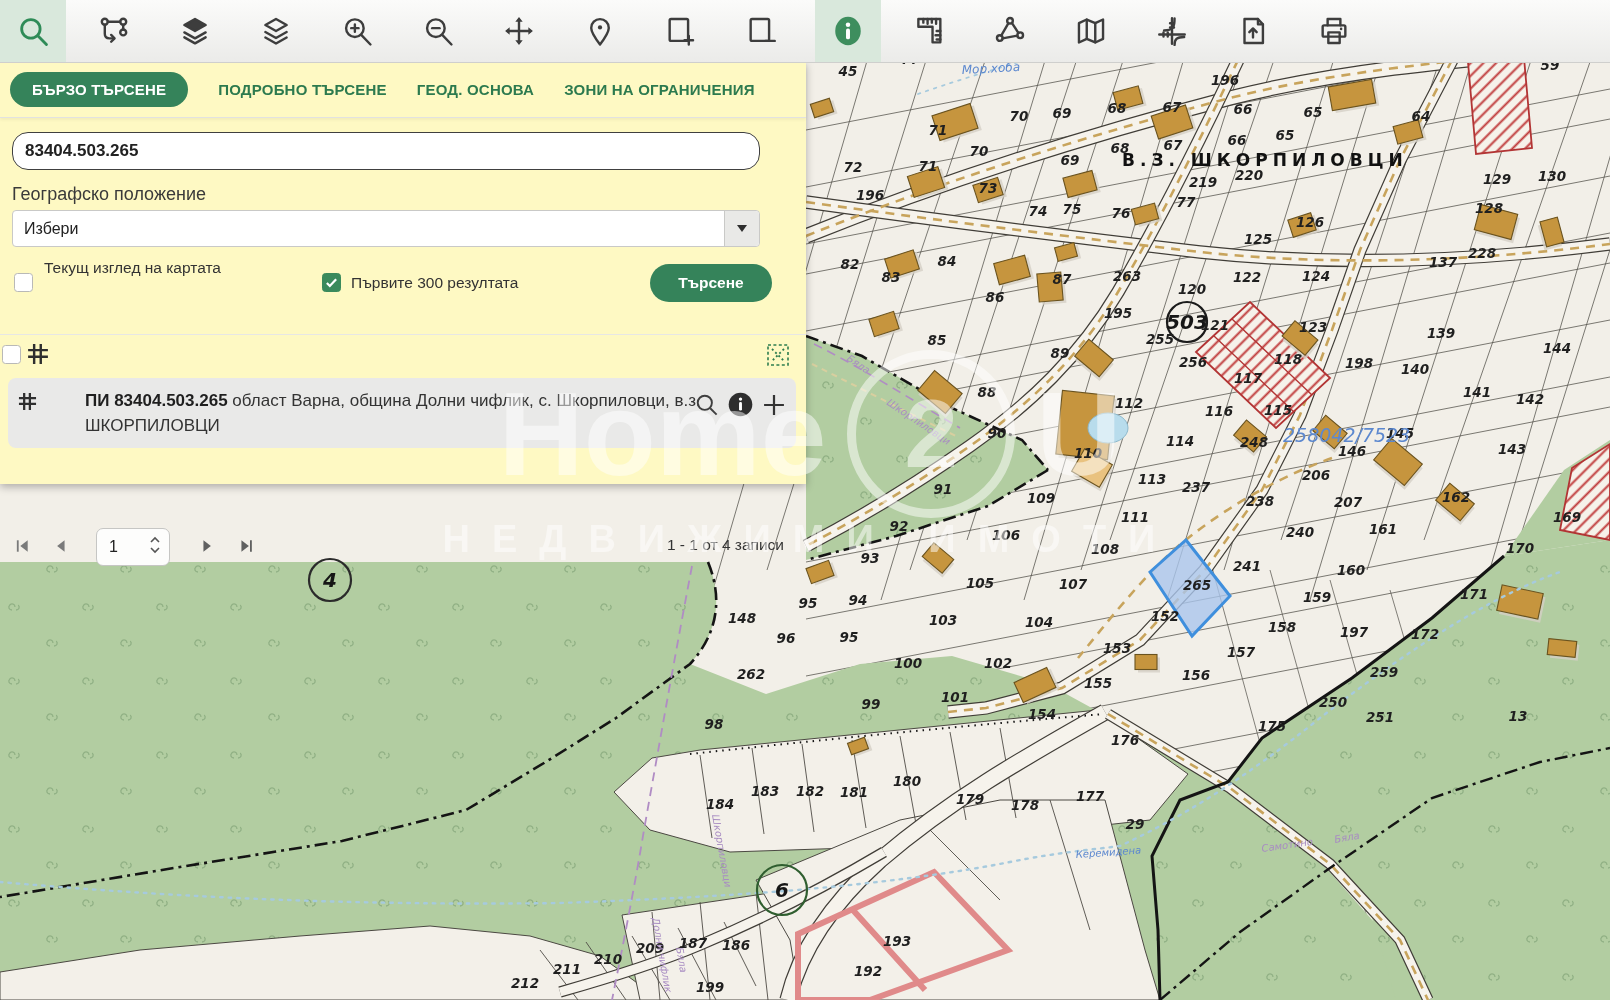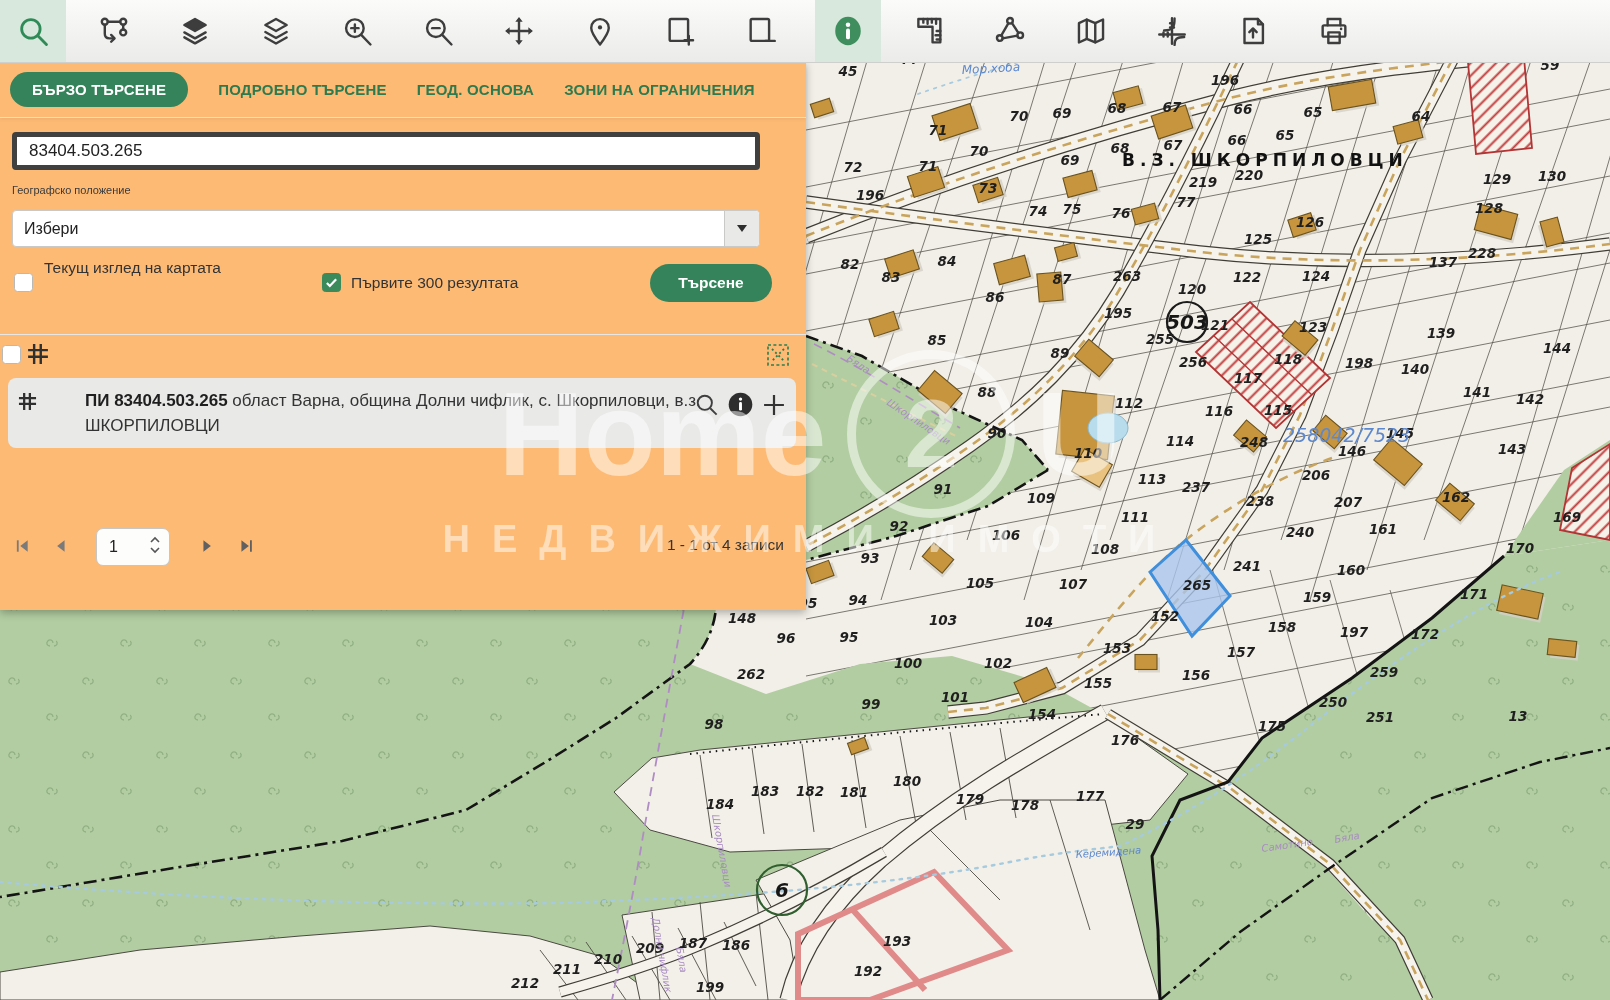--- a/index.html
+++ b/index.html
@@ -11,30 +11,30 @@
   #toolbar{position:absolute;left:0;top:0;width:1610px;height:62px;z-index:25;
     background:linear-gradient(#fbfbfa,#ebebe9);border-bottom:1px solid #cfcfcd;display:flex;}
   .tbgroup{display:flex;align-items:stretch;}
   #toolbar-left{margin-left:0;}
   #toolbar-right{position:absolute;left:815px;top:0;height:62px;display:flex;}
   .tbtn{width:66px;height:62px;display:flex;align-items:center;justify-content:center;cursor:pointer;margin-right:15px;}
   .tbtn.active{background:#d9e8dc;}
   .tbtn svg{width:34px;height:34px;}
 
   
-  #panel{position:absolute;left:0;top:62px;width:806px;height:548px;background:#fdba74;z-index:20;
+  #panel{position:absolute;left:0;top:62px;width:806px;height:422px;background:#fef9c3;z-index:20;
     box-shadow:0 3px 8px rgba(0,0,0,.28);}
   #tabs{position:absolute;left:0;top:0;width:100%;height:56px;display:flex;align-items:center;
     border-bottom:1px solid #e2e2e0;box-shadow:0 2px 3px rgba(0,0,0,.05);padding-left:10px;box-sizing:border-box;gap:30px;}
   .tab{font-size:15px;font-weight:700;color:#2c7a4e;letter-spacing:.2px;cursor:pointer;white-space:nowrap;}
   .tab.active{background:#35835a;color:#fff;padding:9px 22px;border-radius:18px;}
   #search-input{position:absolute;left:12px;top:70px;width:748px;height:38px;box-sizing:border-box;
-    border:5px solid #404040;border-radius:4px;font-size:17px;color:#222;padding:0 12px;outline:none;
-    font-family:"Liberation Sans",sans-serif;}
-  #geo-label{position:absolute;left:12px;top:122px;font-size:11px;color:#3a3a3a;}
+    border:1px solid #404040;border-radius:16px;font-size:17px;color:#222;padding:0 12px;outline:none;
+    font-family:"Liberation Sans",sans-serif;font-weight:bold;}
+  #geo-label{position:absolute;left:12px;top:122px;font-size:18px;color:#3a3a3a;}
   #geo-select{position:absolute;left:12px;top:148px;width:748px;height:37px;box-sizing:border-box;
     border:1px solid #c9c9c7;border-radius:4px;background:#fff;display:flex;align-items:center;cursor:pointer;}
   #geo-select .sel-text{flex:1;font-size:16px;color:#222;padding-left:11px;}
   #geo-select .sel-btn{width:34px;height:100%;background:#e9e9e7;border-left:1px solid #c9c9c7;
     border-radius:0 4px 4px 0;display:flex;align-items:center;justify-content:center;}
   .tri-down{width:0;height:0;border-left:5.5px solid transparent;border-right:5.5px solid transparent;border-top:7px solid #2e2e2e;}
   .cb{width:19px;height:19px;border:1.5px solid #b9b9b7;border-radius:3.5px;background:#fff;box-sizing:border-box;
     display:flex;align-items:center;justify-content:center;cursor:pointer;}
   .cb.checked{background:#3a8a5c;border-color:#3a8a5c;}
   .cb svg{width:13px;height:13px;display:none;}

